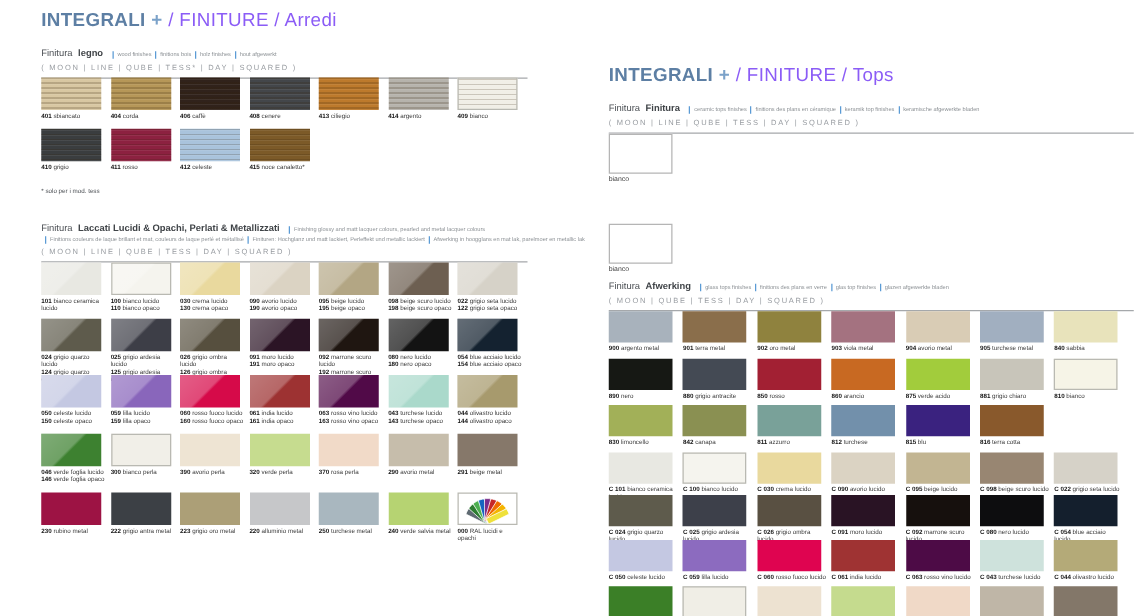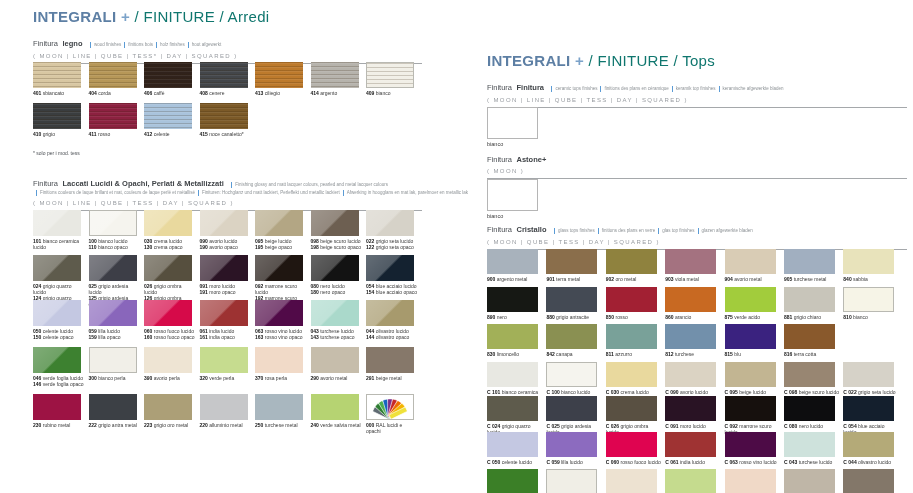--- a/index.html
+++ b/index.html
@@ -6,21 +6,21 @@
   #app{position:relative;width:913px;height:493px;background:#ffffff;overflow:hidden;
        font-family:"Liberation Sans",sans-serif;color:#3a3a3a;}
   .panel{position:absolute;top:0;height:493px;}
   #pL{left:33px;width:389px;}
   #pR{left:487px;width:420px;margin-top:44px;}
   .blk{position:absolute;left:0;right:0;}
   
   .title{font-size:15px;letter-spacing:.3px;white-space:nowrap;}
   .tb{font-weight:bold;color:#5d7fa4;}
   .tp{font-weight:bold;color:#7ba2c9;}
-  .tr{color:#0f766e;}
+  .tr{color:#8b5cf6;}
   
   .hline{line-height:9px;white-space:nowrap;}
   .pfx{font-size:7.5px;color:#4c5055;}
   .bname{font-size:7.5px;color:#3f4347;font-weight:bold;}
   .tiny{font-size:4.5px;color:#8d9296;}
   .tiny2{display:block;font-size:4.5px;color:#8d9296;line-height:6px;margin-top:1px;white-space:nowrap;}
   .vbar{display:inline-block;width:1px;height:6px;background:#5b9bd5;margin:0 3px 0 3px;vertical-align:middle;}
   .models{font-size:6px;color:#979ba0;letter-spacing:1.4px;margin-top:3px;line-height:8px;white-space:nowrap;}
   .rule{height:1px;background:#a5a8ab;margin-top:3px;}
   .fn{font-size:5px;color:#4c5055;}
@@ -438,38 +438,30 @@
       </div>
       <div class="models">( MOON | LINE | QUBE | TESS | DAY | SQUARED )</div>
       <div class="rule"></div>
     </div>
 
     <div class="blk" style="top:63px">
       <div class="bigsw" style="background: rgb(255, 255, 255);"></div>
       <div class="biglbl">bianco</div>
     </div>
 
-    <div class="blk" style="top:108px">
-      <div class="hline">
-        <span class="pfx">Finitura</span>
-        <span class="bname">Astone+</span>
-      </div>
-      <div class="models">( MOON )</div>
-      <div class="rule"></div>
-    </div>
 
     <div class="blk" style="top:135px">
       <div class="bigsw" style="background: rgb(255, 255, 255);"></div>
       <div class="biglbl">bianco</div>
     </div>
 
     <div class="blk" style="top:178px">
       <div class="hline">
         <span class="pfx">Finitura</span>
-        <span class="bname">Cristallo</span>
+        <span class="bname">Afwerking</span>
         <span class="tiny"><span class="vbar"></span><span>glass tops finishes</span><span class="vbar"></span><span>finitions des plans en verre</span><span class="vbar"></span><span>glas top finishes</span><span class="vbar"></span><span>glazen afgewerkte bladen</span></span>
       </div>
       <div class="models">( MOON | QUBE | TESS | DAY | SQUARED )</div>
       <div class="rule"></div>
     </div>
 
     <div class="blk grid" id="gc" style="top:205px">
         <div class="grow">
           <div class="gcell">
             <div class="sw" style="background: rgb(168, 178, 188);"></div>

